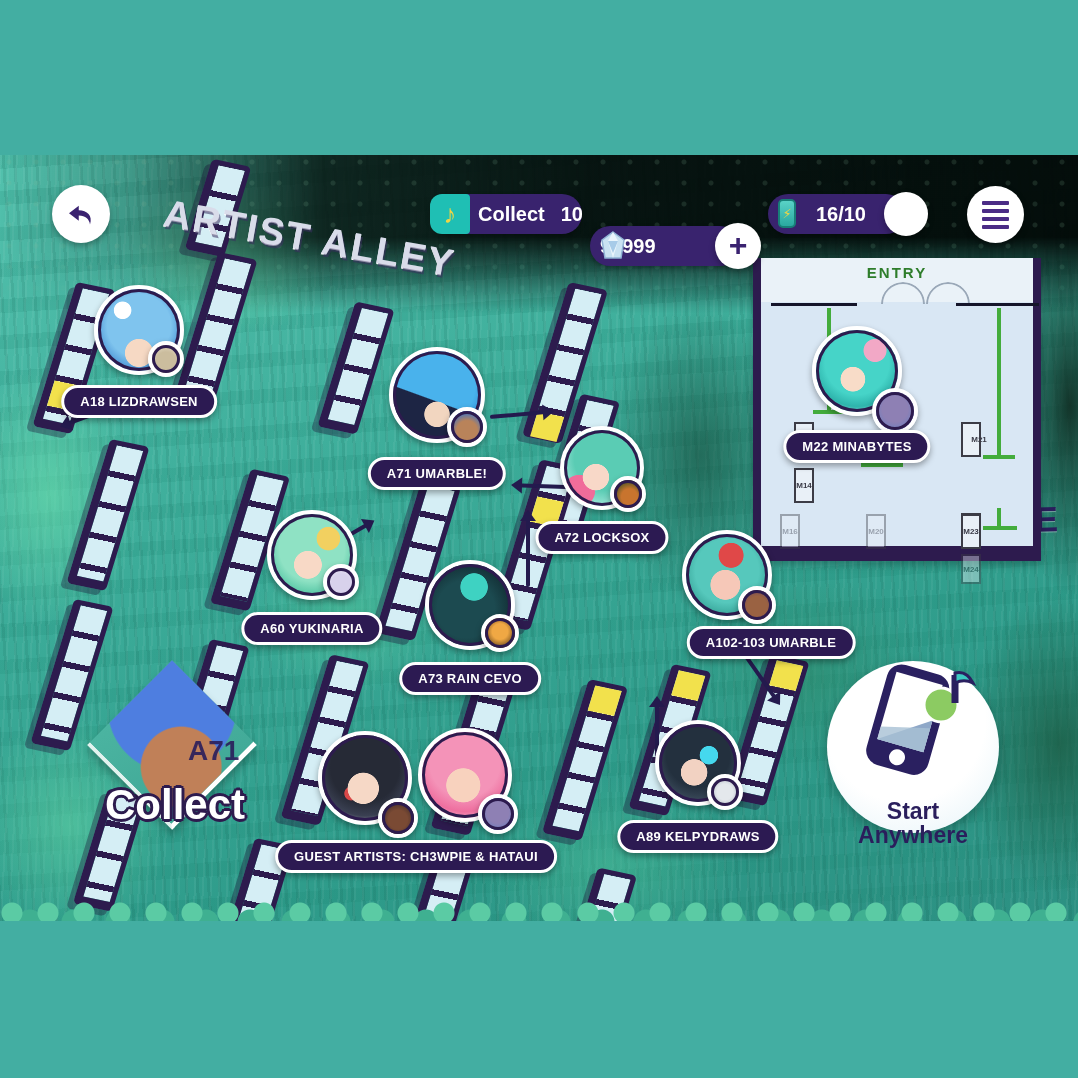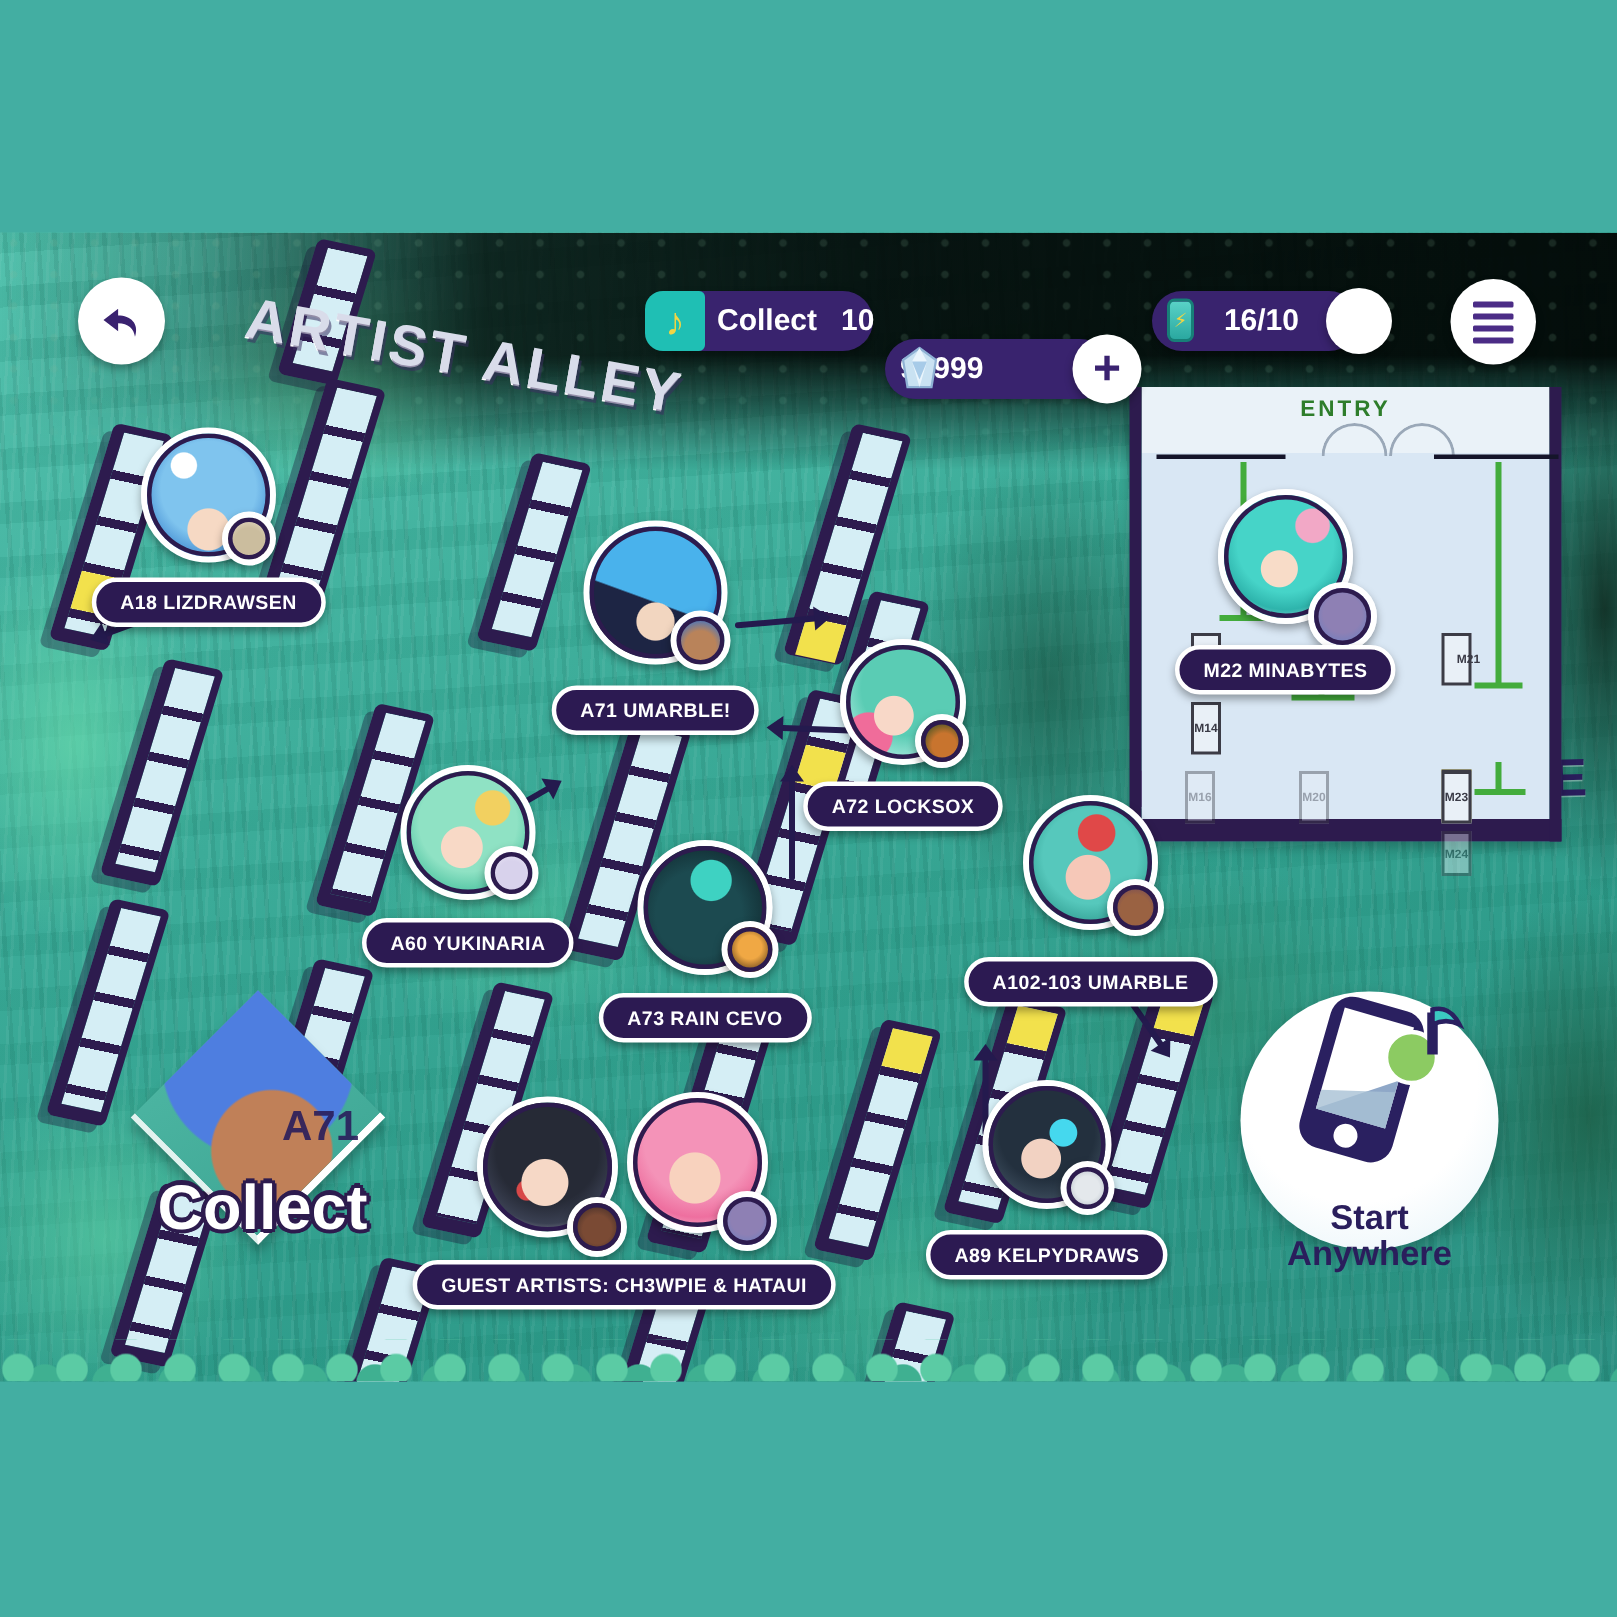--- a/index.html
+++ b/index.html
@@ -191,21 +191,21 @@
       <div class="doorarc" style="left:120px;top:24px;"></div>
       <div class="doorarc" style="left:165px;top:24px;"></div>
       <div class="wall" style="left:10px;top:45px;width:86px;"></div>
       <div class="wall" style="left:195px;top:45px;width:83px;"></div>
       <div class="stall" style="left:33px;top:164px;">
           <span>M13</span>
         </div>
       <div class="stall" style="left:33px;top:210px;">
           <span>M14</span>
         </div>
-      <div class="stall faded" style="left:29px;top:256px;text-align:right;">
+      <div class="stall faded" style="left:19px;top:256px;text-align:right;">
           <span>M16</span>
         </div>
       <div class="stall faded" style="left:105px;top:256px;">
           <span>M20</span>
         </div>
       <div class="stall" style="left:200px;top:164px;padding-left:16px;">
           <span>M21</span>
         </div>
       <div class="stall hl" style="left:200px;top:210px;margin-top:45px;">
           <span>M22</span>
@@ -253,21 +253,21 @@
 
     <div class="marker" style="left:425px;top:405px;width:90px;">
       <div class="art art-rain" style="left:0;top:0;width:90px;height:90px;"></div>
       <div class="art sub-rain" style="left:56px;top:54px;width:38px;height:38px;"></div>
       <div class="pill" style="top:102px;"><span>A73 RAIN CEVO</span></div>
     </div>
 
     <div class="marker" style="left:682px;top:375px;width:90px;">
       <div class="art art-umar" style="left:0;top:0;width:90px;height:90px;"></div>
       <div class="art sub-umar" style="left:56px;top:56px;width:38px;height:38px;"></div>
-      <div class="pill" style="top:108px;"><span>A102-103 UMARBLE</span></div>
+      <div class="pill" style="top:96px;margin-left:44px;"><span>A102-103 UMARBLE</span></div>
     </div>
 
     <div class="marker" style="left:655px;top:565px;width:86px;">
       <div class="art art-kelpy" style="left:0;top:0;width:86px;height:86px;"></div>
       <div class="art sub-kelpy" style="left:52px;top:54px;width:36px;height:36px;"></div>
       <div class="pill" style="top:100px;"><span>A89 KELPYDRAWS</span></div>
     </div>
 
     <div class="marker" style="left:318px;top:573px;width:196px;">
       <div class="art art-ch3w" style="left:0;top:3px;width:94px;height:94px;"></div>

